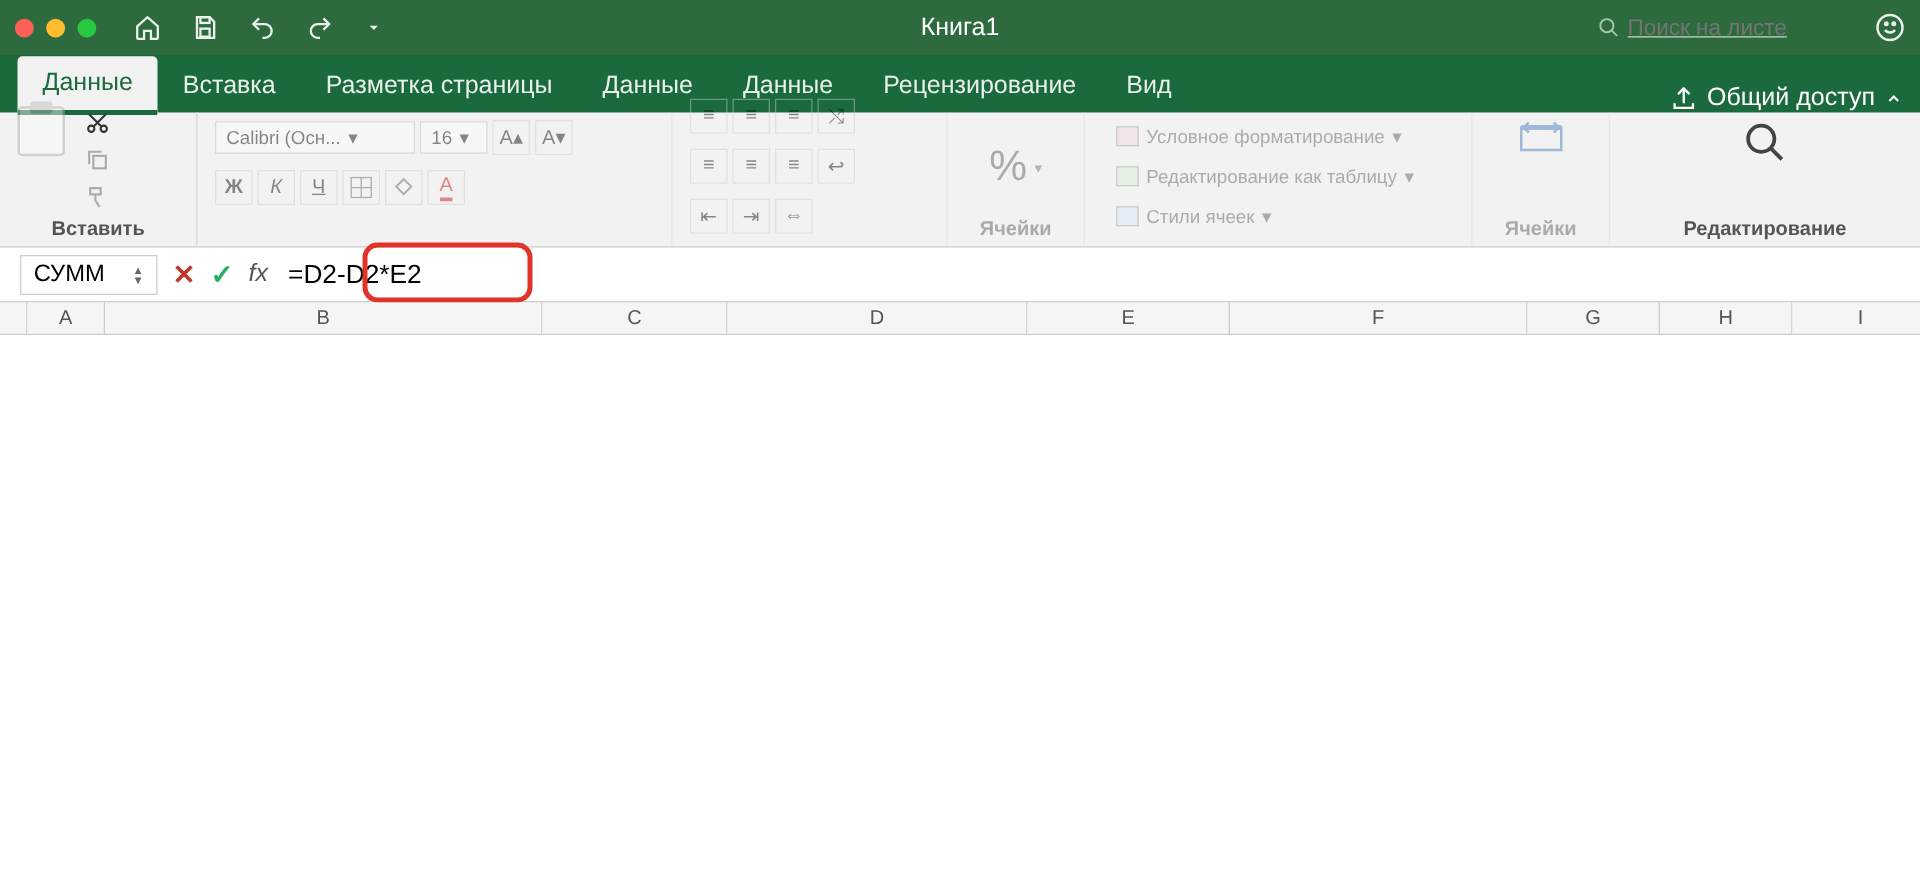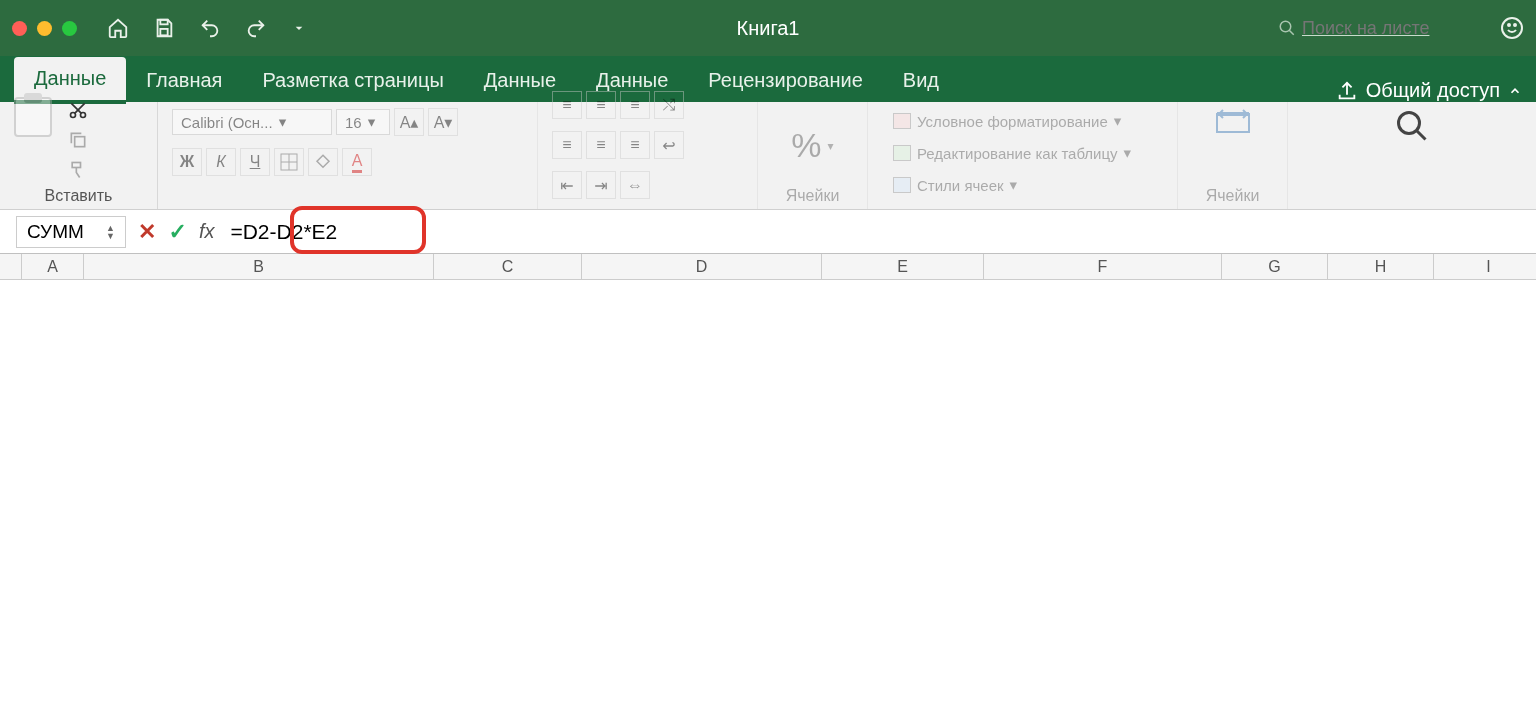--- a/index.html
+++ b/index.html
@@ -1,40 +1,40 @@
 <!DOCTYPE html>
 <html><head>
 <meta charset="utf-8">
 <style>
   * { box-sizing: border-box; margin: 0; padding: 0; font-family: -apple-system, Helvetica, Arial, sans-serif; }
   body { background: #fff; width: 1536px; height: 715px; overflow: hidden; user-select: none; }
 
   
-  .titlebar { background: #2d6b3f; height: 56px; display: flex; align-items: center; padding: 16px 12px; color: #fff; position: relative; }
+  .titlebar { background: #2d6b3f; height: 44px; display: flex; align-items: center; padding: 16px 12px; color: #fff; position: relative; }
   .traffic { display: flex; gap: 10px; margin-right: 30px; }
   .tl { width: 15px; height: 15px; border-radius: 50%; }
   .tl.red { background:#ff5f57;} .tl.yellow{background:#febc2e;} .tl.green{background:#28c840;}
   .tb-icons { display:flex; gap:24px; align-items:center; color:#eaf1ea; font-size:20px; }
   .tb-icons span svg { display:block; }
   .title { position:absolute; left:50%; transform:translateX(-50%); font-size:20px; color:#fff; }
   .search { margin-left:auto; display:flex; align-items:center; gap:6px; color:#c8dccc; }
   .search svg{opacity:.8;}
   .search input { background:transparent; border:none; color:#c8dccc; font-size:18px; width:180px; outline:none;text-decoration:underline; }
   .smiley { margin-left:18px; }
 
   
   .tabs { background:#1b6a3d; height:46px; display:flex; align-items:flex-end; padding-left:14px; color:#fff; position:relative; }
   .tab { padding:10px 20px 10px; font-size:20px; color:#e8f1ea; cursor:pointer; }
   .tab.active { background:#f2f2f2; color:#1b6a3d; font-weight:500; border-radius:4px 4px 0 0; position:relative; margin-bottom:-2px; border-bottom:4px solid #1b6a3d; }
   .share { margin-left:auto; margin-right:14px; display:flex; align-items:center; gap:8px; color:#fff; font-size:20px; }
 
   
   .ribbon { background:#f2f2f2; height:108px; display:flex; border-bottom:1px solid #d0d0d0; }
   .rgroup { border-right:1px solid #d8d8d8; padding:6px 14px 4px; display:flex; flex-direction:column; justify-content:flex-end; position:relative; }
-  .rgroup .lbl { text-align:center; font-size:16px; color:#555; margin-top:auto; padding-top:4px; }
+  .rgroup .lbl { text-align:center; font-size:16px; color:#555; margin-top:auto; padding-top:4px;font-weight:bold; }
   .rtop { display:flex; gap:6px; align-items:flex-start; flex:1; }
   .disabled { opacity:.45; }
 
   .paste-area { display:flex; flex-direction:column; align-items:center; gap:2px; }
   .paste-icon { width:38px; height:40px; background:#fff; border:2px solid #aaa; border-radius:4px; position:relative; }
   .paste-icon:before { content:""; position:absolute; top:-6px; left:8px; right:8px; height:10px; background:#bbb; border-radius:3px; }
 
   .mini-btn { width:28px; height:26px; display:flex; align-items:center; justify-content:center; }
 
   .font-row1, .font-row2, .align-row1, .align-row2 { display:flex; gap:4px; align-items:center; margin-bottom:6px; }
@@ -117,21 +117,21 @@
         <circle cx="12" cy="12" r="10"></circle>
         <path d="M8 14s1.5 2 4 2 4-2 4-2"></path>
         <circle cx="9" cy="9" r="1" fill="#eaf1ea"></circle>
         <circle cx="15" cy="9" r="1" fill="#eaf1ea"></circle>
       </svg>
     </span>
 </div>
 
 <div class="tabs">
   <div class="tab active">Данные</div>
-  <div class="tab">Главная</div>
+  <div class="tab">Вставка</div>
   <div class="tab">Разметка страницы</div>
   <div class="tab">Данные</div>
   <div class="tab">Данные</div>
   <div class="tab">Рецензирование</div>
   <div class="tab">Вид</div>
   <div class="share">
     <svg width="22" height="22" viewBox="0 0 24 24" fill="none" stroke="#fff" stroke-width="2">
         <path d="M4 16v4h16v-4"></path>
         <path d="M12 3v13"></path>
         <path d="M7 8l5-5 5 5"></path>
@@ -260,20 +260,21 @@
 
   <div class="rgroup" style="flex:1;border-right:none">
     <div class="rtop" style="justify-content:center">
         <div class="big-icon">
           <svg width="36" height="36" viewBox="0 0 24 24" fill="none" stroke="#444" stroke-width="2">
             <circle cx="10" cy="10" r="7"></circle>
             <line x1="21" y1="21" x2="15" y2="15"></line>
           </svg>
         </div>
       </div>
+    <div class="lbl">Редактирование</div>
   </div>
 </div>
 
 <div class="fbar">
   <div class="namebox">
     <span>СУММ</span>
     <span class="arrows">▲<br>▼</span>
   </div>
   <span class="fcancel">✕</span>
   <span class="fok">✓</span>

